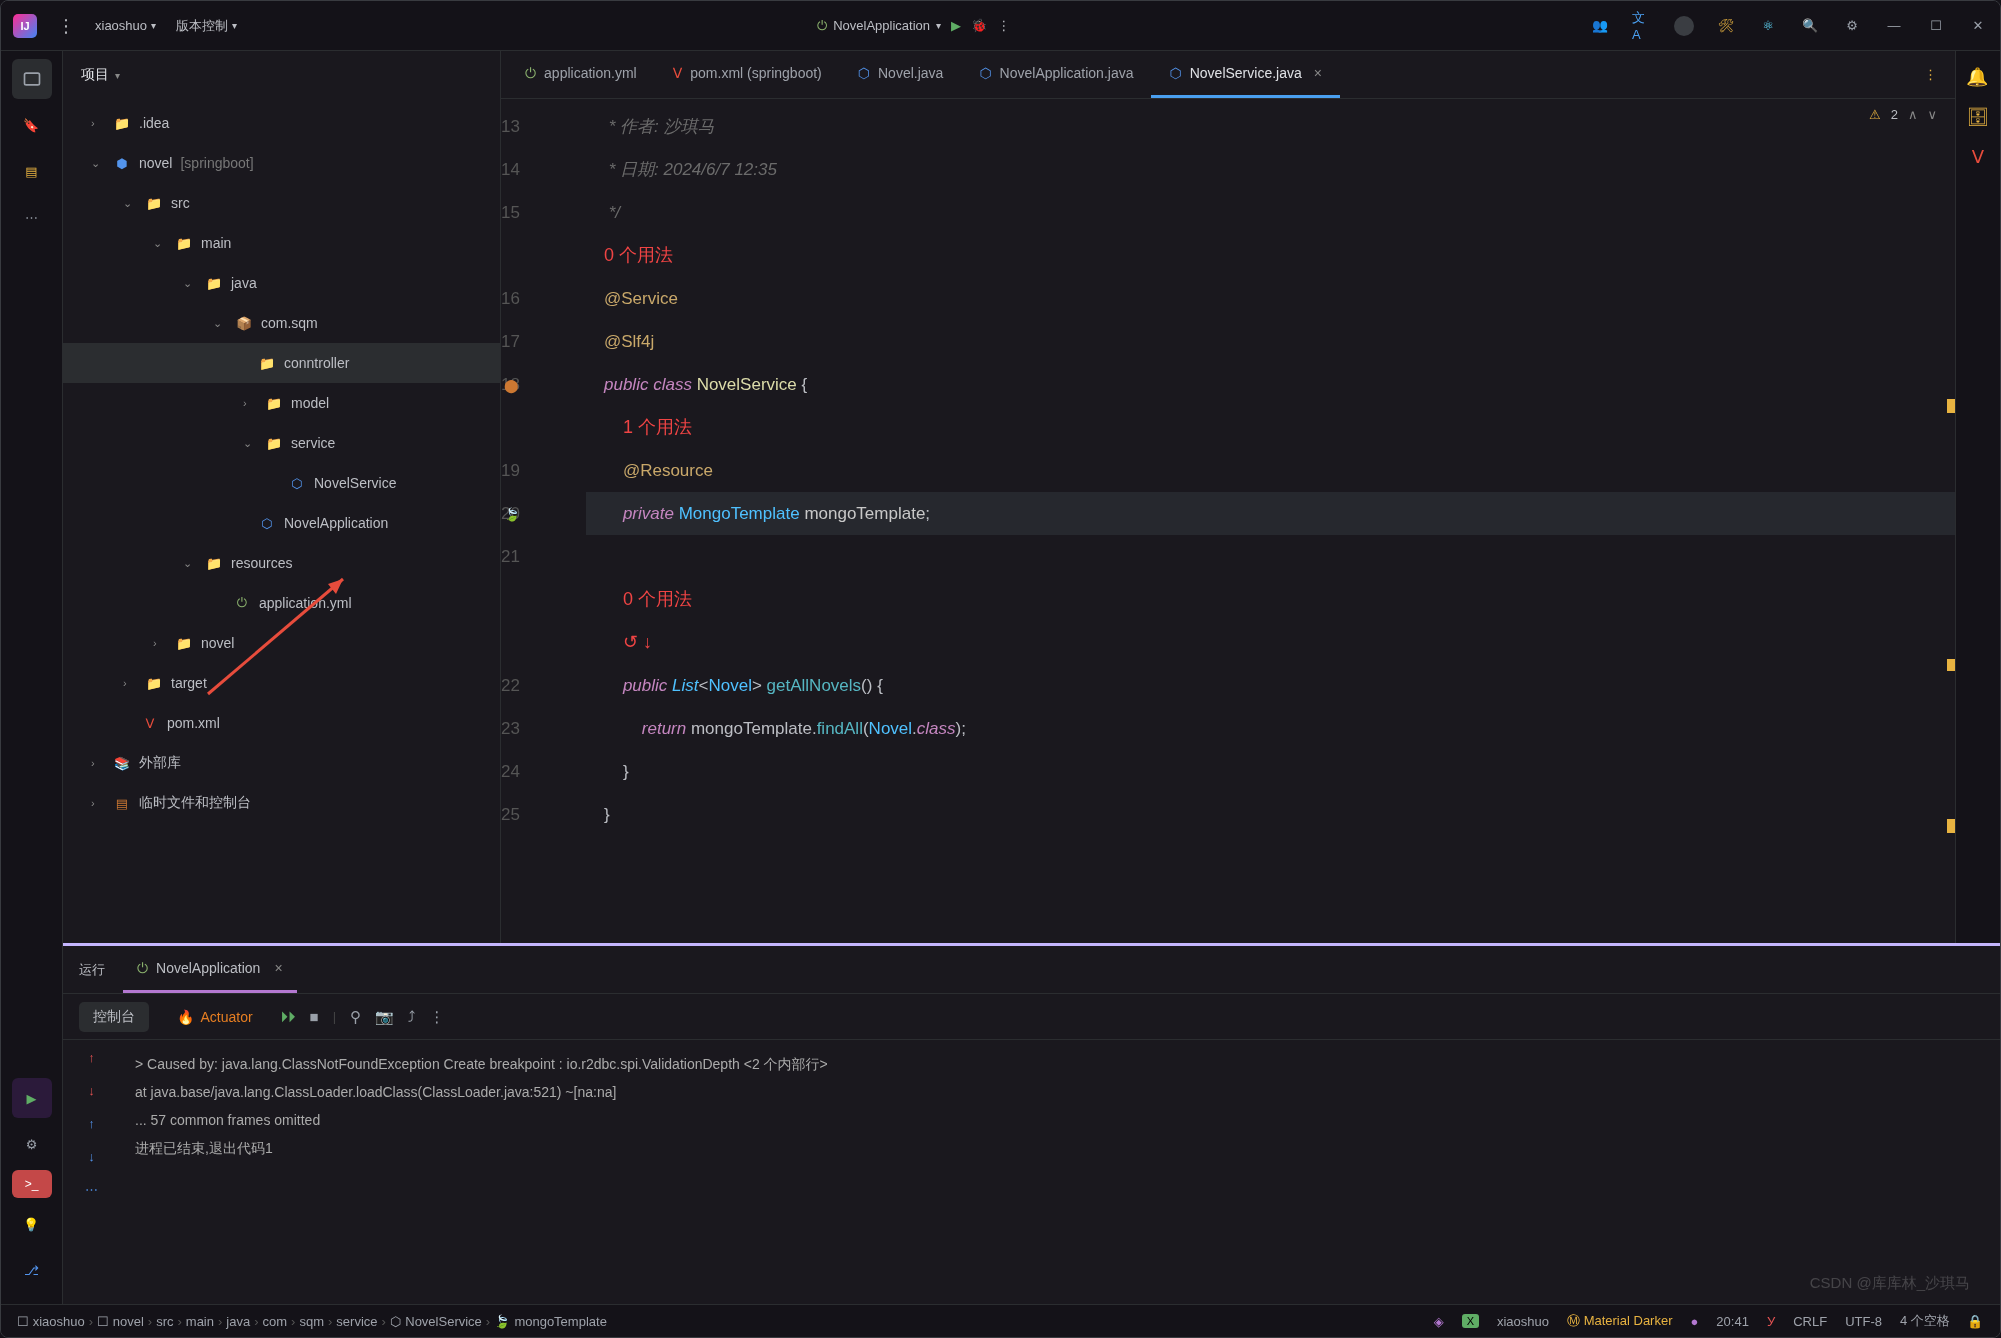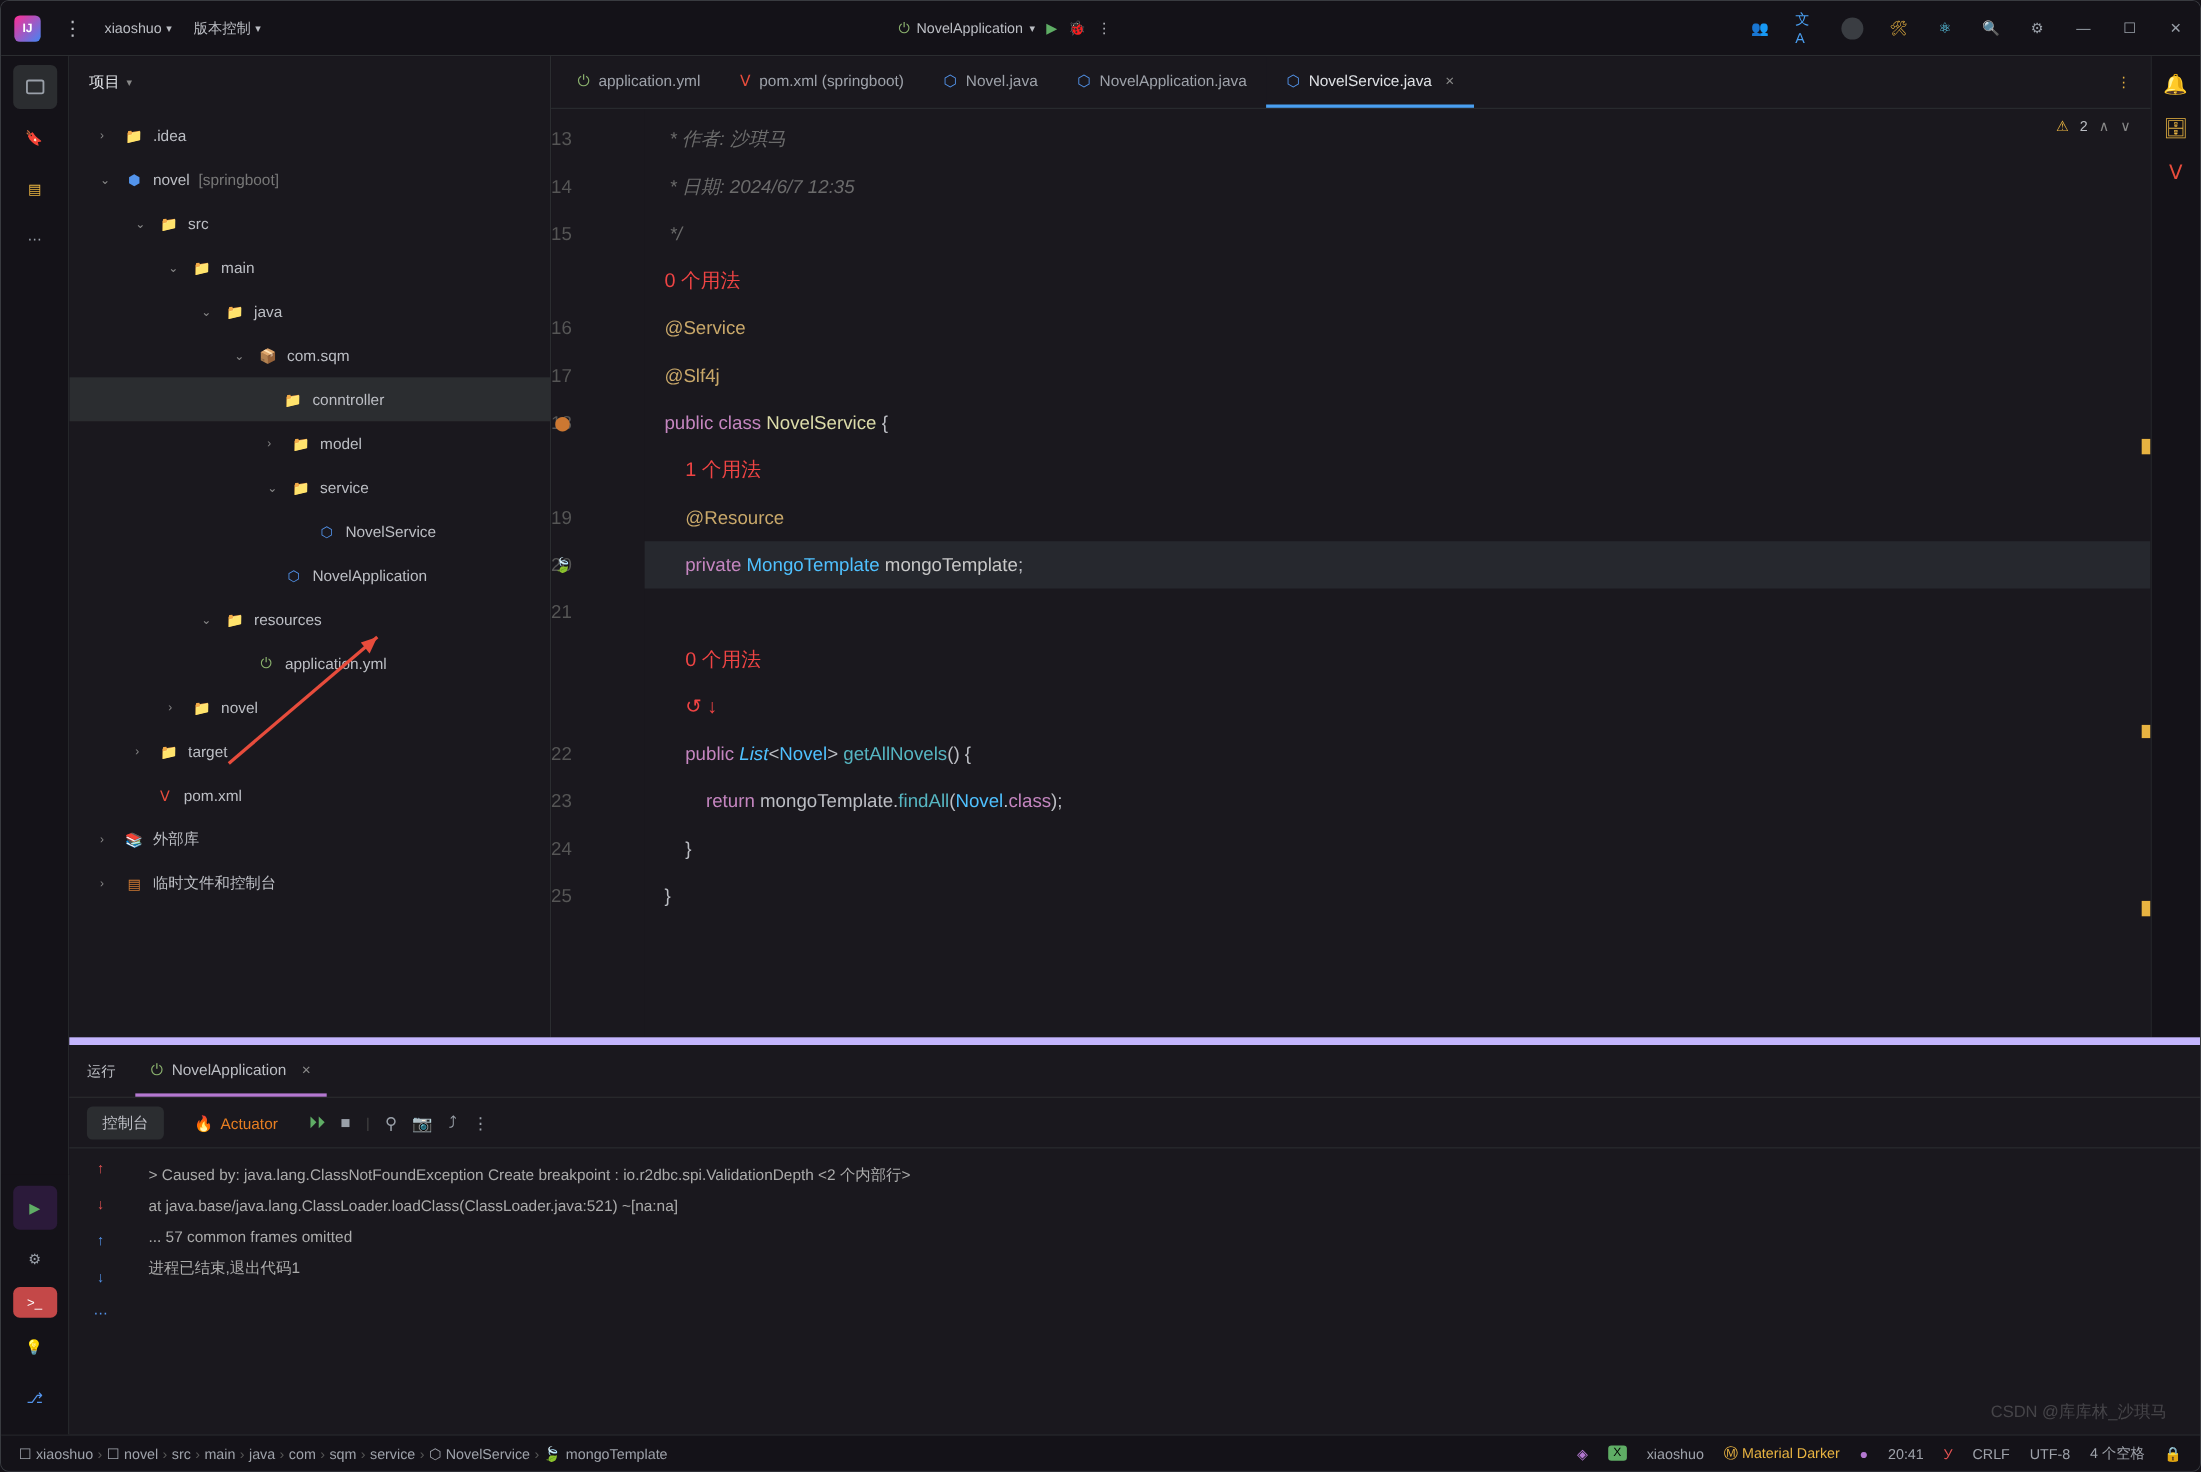--- a/index.html
+++ b/index.html
@@ -41,31 +41,31 @@
 .tab{height:100%;display:flex;align-items:center;padding:0 18px;gap:8px;cursor:pointer;font-size:14px;color:#9ea2aa;border-bottom:3px solid transparent}
 .tab.active{color:#dfe1e5;border-bottom-color:#4a9ff0;background:#1a181e}
 .tab-close{color:#888;font-size:14px;margin-left:4px}
 .tabs-more{margin-left:auto;padding:0 12px;color:#e8b341;cursor:pointer}
 .editor-body{flex:1;display:flex;position:relative;overflow:hidden}
 .gutter{width:85px;background:#1a181e;text-align:left;padding-top:6px;color:#555;font-family:'JetBrains Mono',Consolas,monospace;font-size:17px;line-height:43px}
 .gutter-line{height:43px;padding-right:18px;position:relative}
 .code{flex:1;font-family:'JetBrains Mono',Consolas,monospace;font-size:17px;line-height:43px;padding-top:6px;position:relative}
 .code-line{height:43px;padding-left:18px;white-space:pre}
 .code-line.hl{background:#26282e}
-.kw{color:#c586c0;}
+.kw{color:#c586c0;font-style:italic}
 .anno{color:#c9a86a}
 .type{color:#4fc1ff}
 .comment{color:#6b6b6b;font-style:italic}
 .method{color:#56b6c2}
 .hint{color:#ef4444;font-size:18px}
 .warn-badge{position:absolute;top:8px;right:18px;display:flex;align-items:center;gap:10px;font-size:13px}
 .warn-ico{color:#e8b341}
 .arrow-annotation{position:absolute;left:135px;top:470px;width:160px;height:130px;pointer-events:none}
 .bottom-left-rail{position:absolute;left:0;bottom:33px;width:62px;background:#141218;border-right:1px solid #2b2d30;display:flex;flex-direction:column;align-items:center;gap:6px;padding:10px 0 14px;z-index:5}
-.bottom-panel{position:absolute;left:62px;right:0;bottom:33px;height:361px;background:#1a181e;border-top:7px solid #c4b5fd;display:flex;flex-direction:column}
+.bottom-panel{position:absolute;left:62px;right:0;bottom:33px;height:361px;background:#1a181e;border-top:3px solid #c4b5fd;display:flex;flex-direction:column}
 .run-header{height:48px;display:flex;align-items:center;padding:0 16px;gap:18px;border-bottom:1px solid #2b2d30}
 .run-tab{display:flex;align-items:center;gap:8px;padding:0 14px;height:100%;color:#bcbec4;cursor:pointer;font-size:14px}
 .run-tab.active{border-bottom:3px solid #b478d1}
 .sub-toolbar{height:46px;display:flex;align-items:center;padding:0 16px;gap:14px;border-bottom:1px solid #2b2d30}
 .sub-tab{padding:6px 14px;font-size:14px;cursor:pointer}
 .sub-tab.active{background:#2b2d30;border-radius:5px}
 .actuator-lbl{color:#e67e22;display:flex;align-items:center;gap:6px}
 .tb-icon{color:#9aa0a9;cursor:pointer;font-size:15px}
 .console-body{flex:1;display:flex;overflow:hidden}
 .console-gutter{width:58px;display:flex;flex-direction:column;align-items:center;padding-top:10px;gap:18px;border-right:1px solid transparent}

